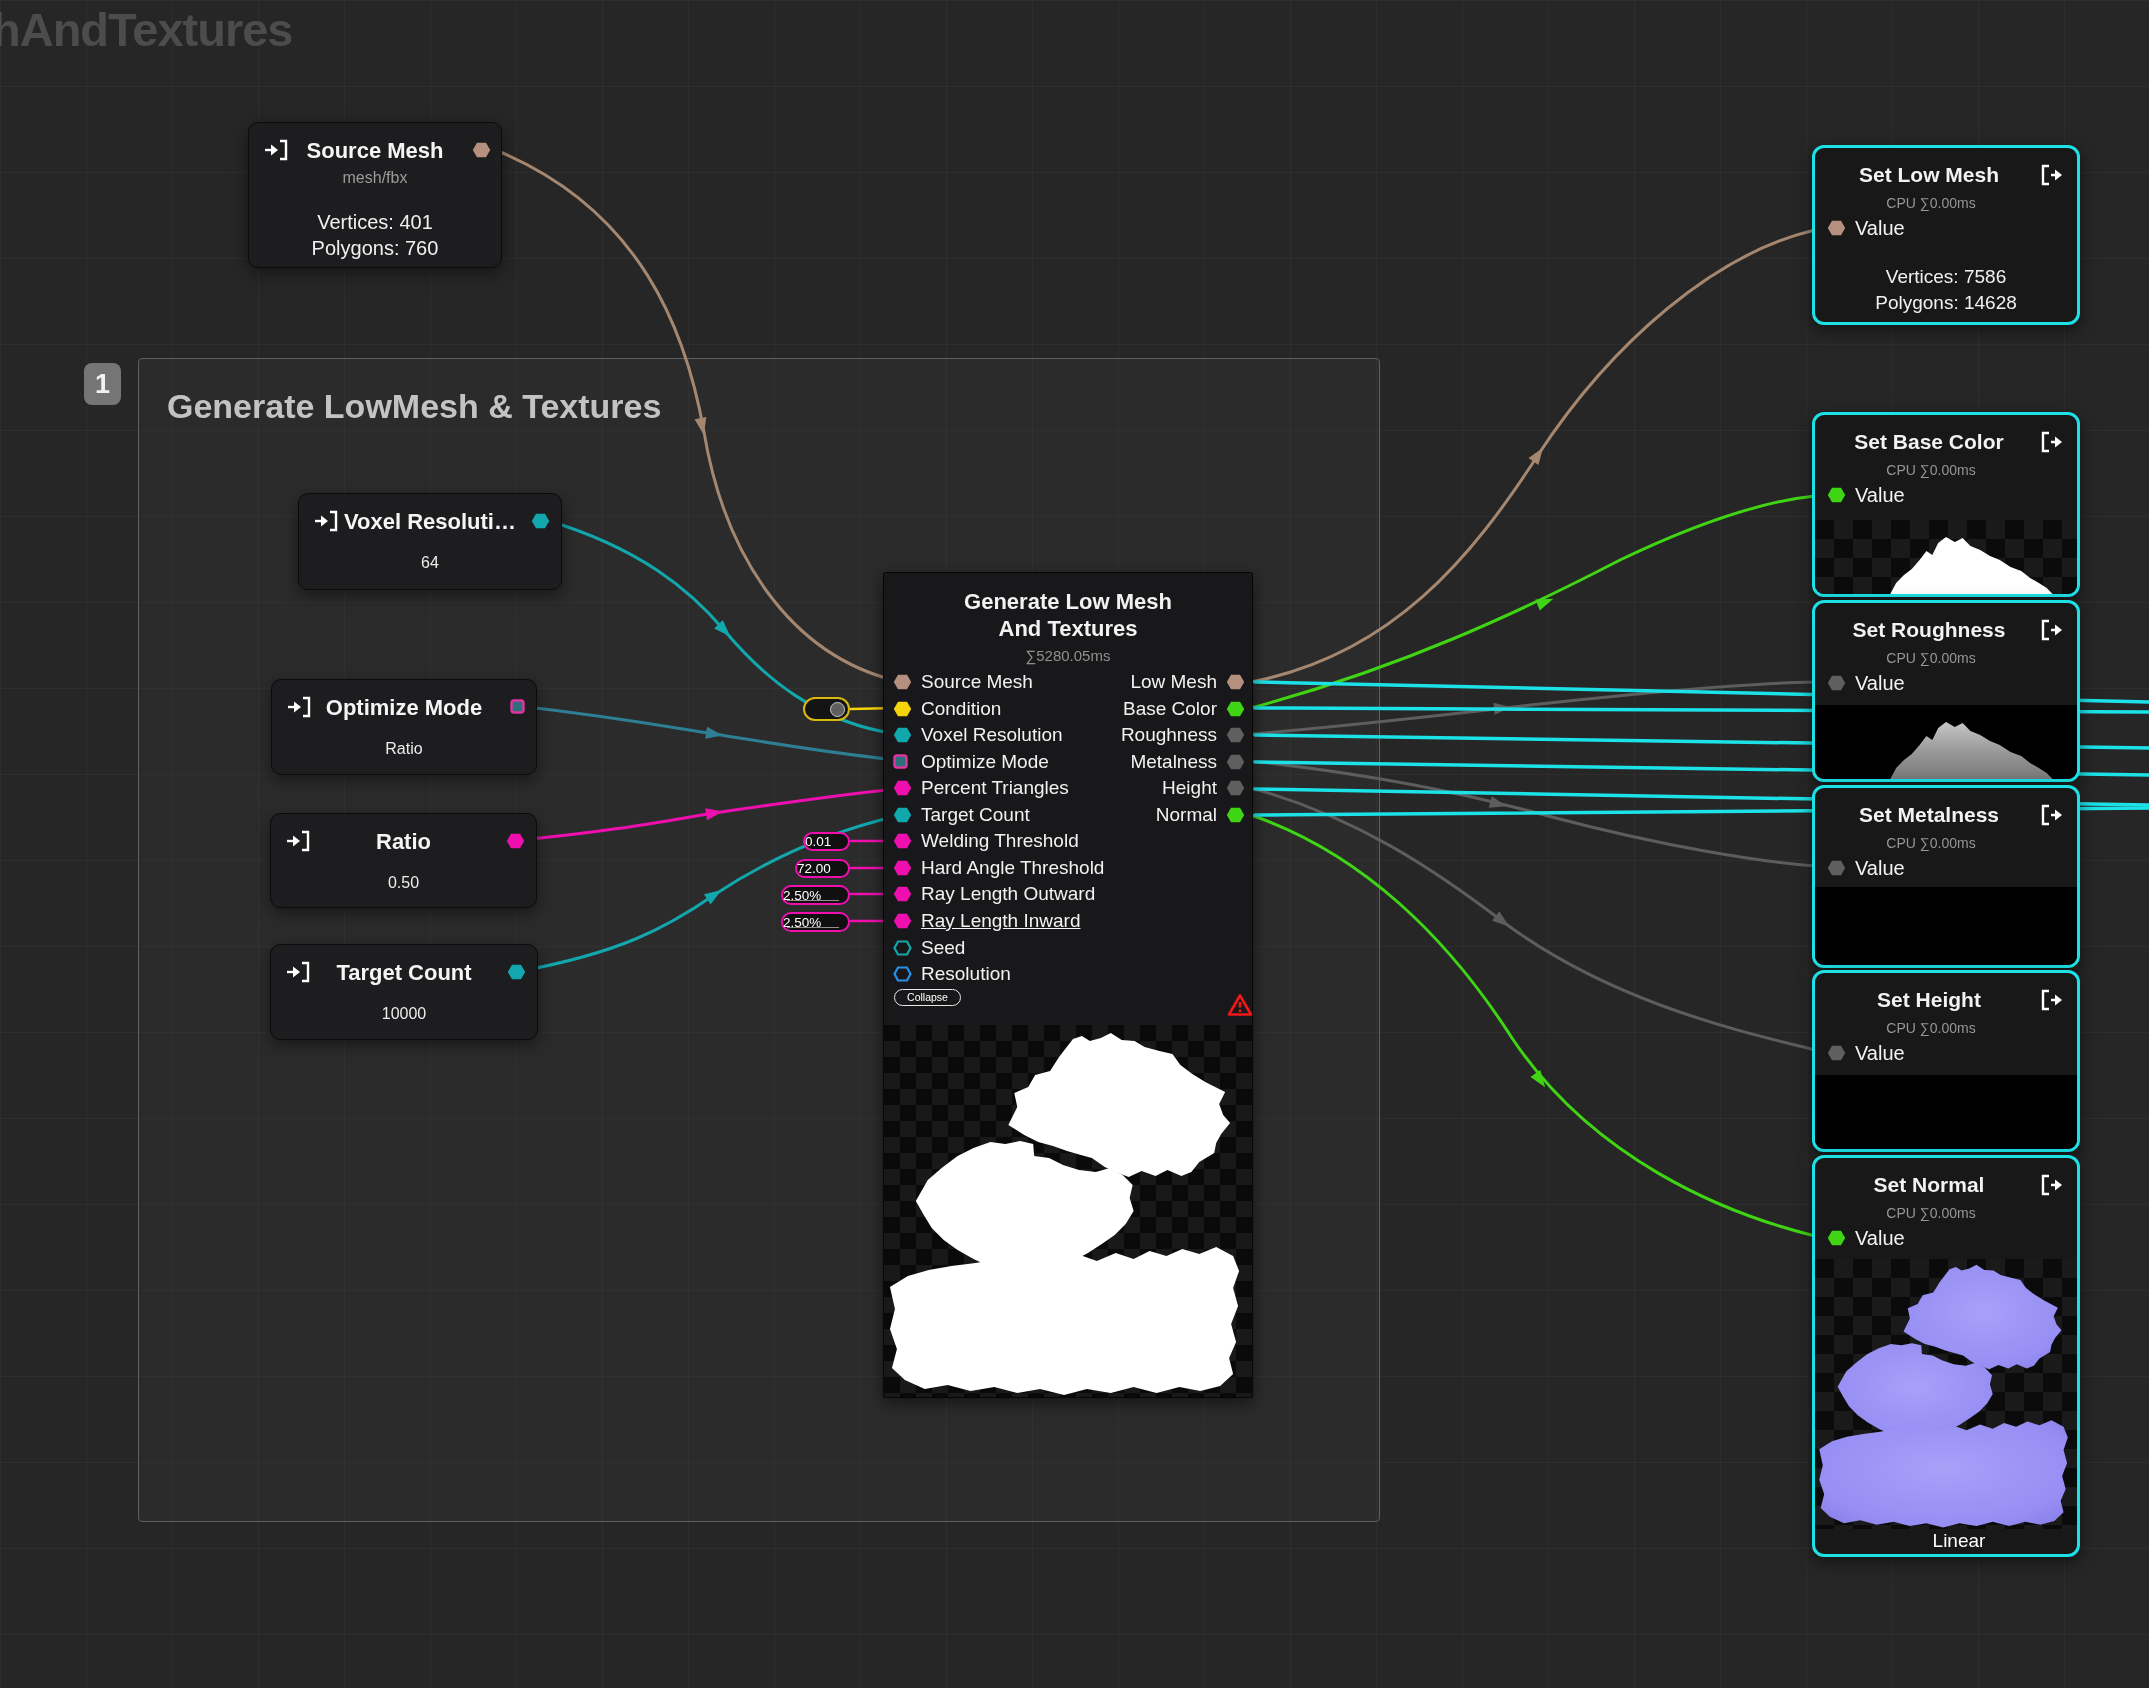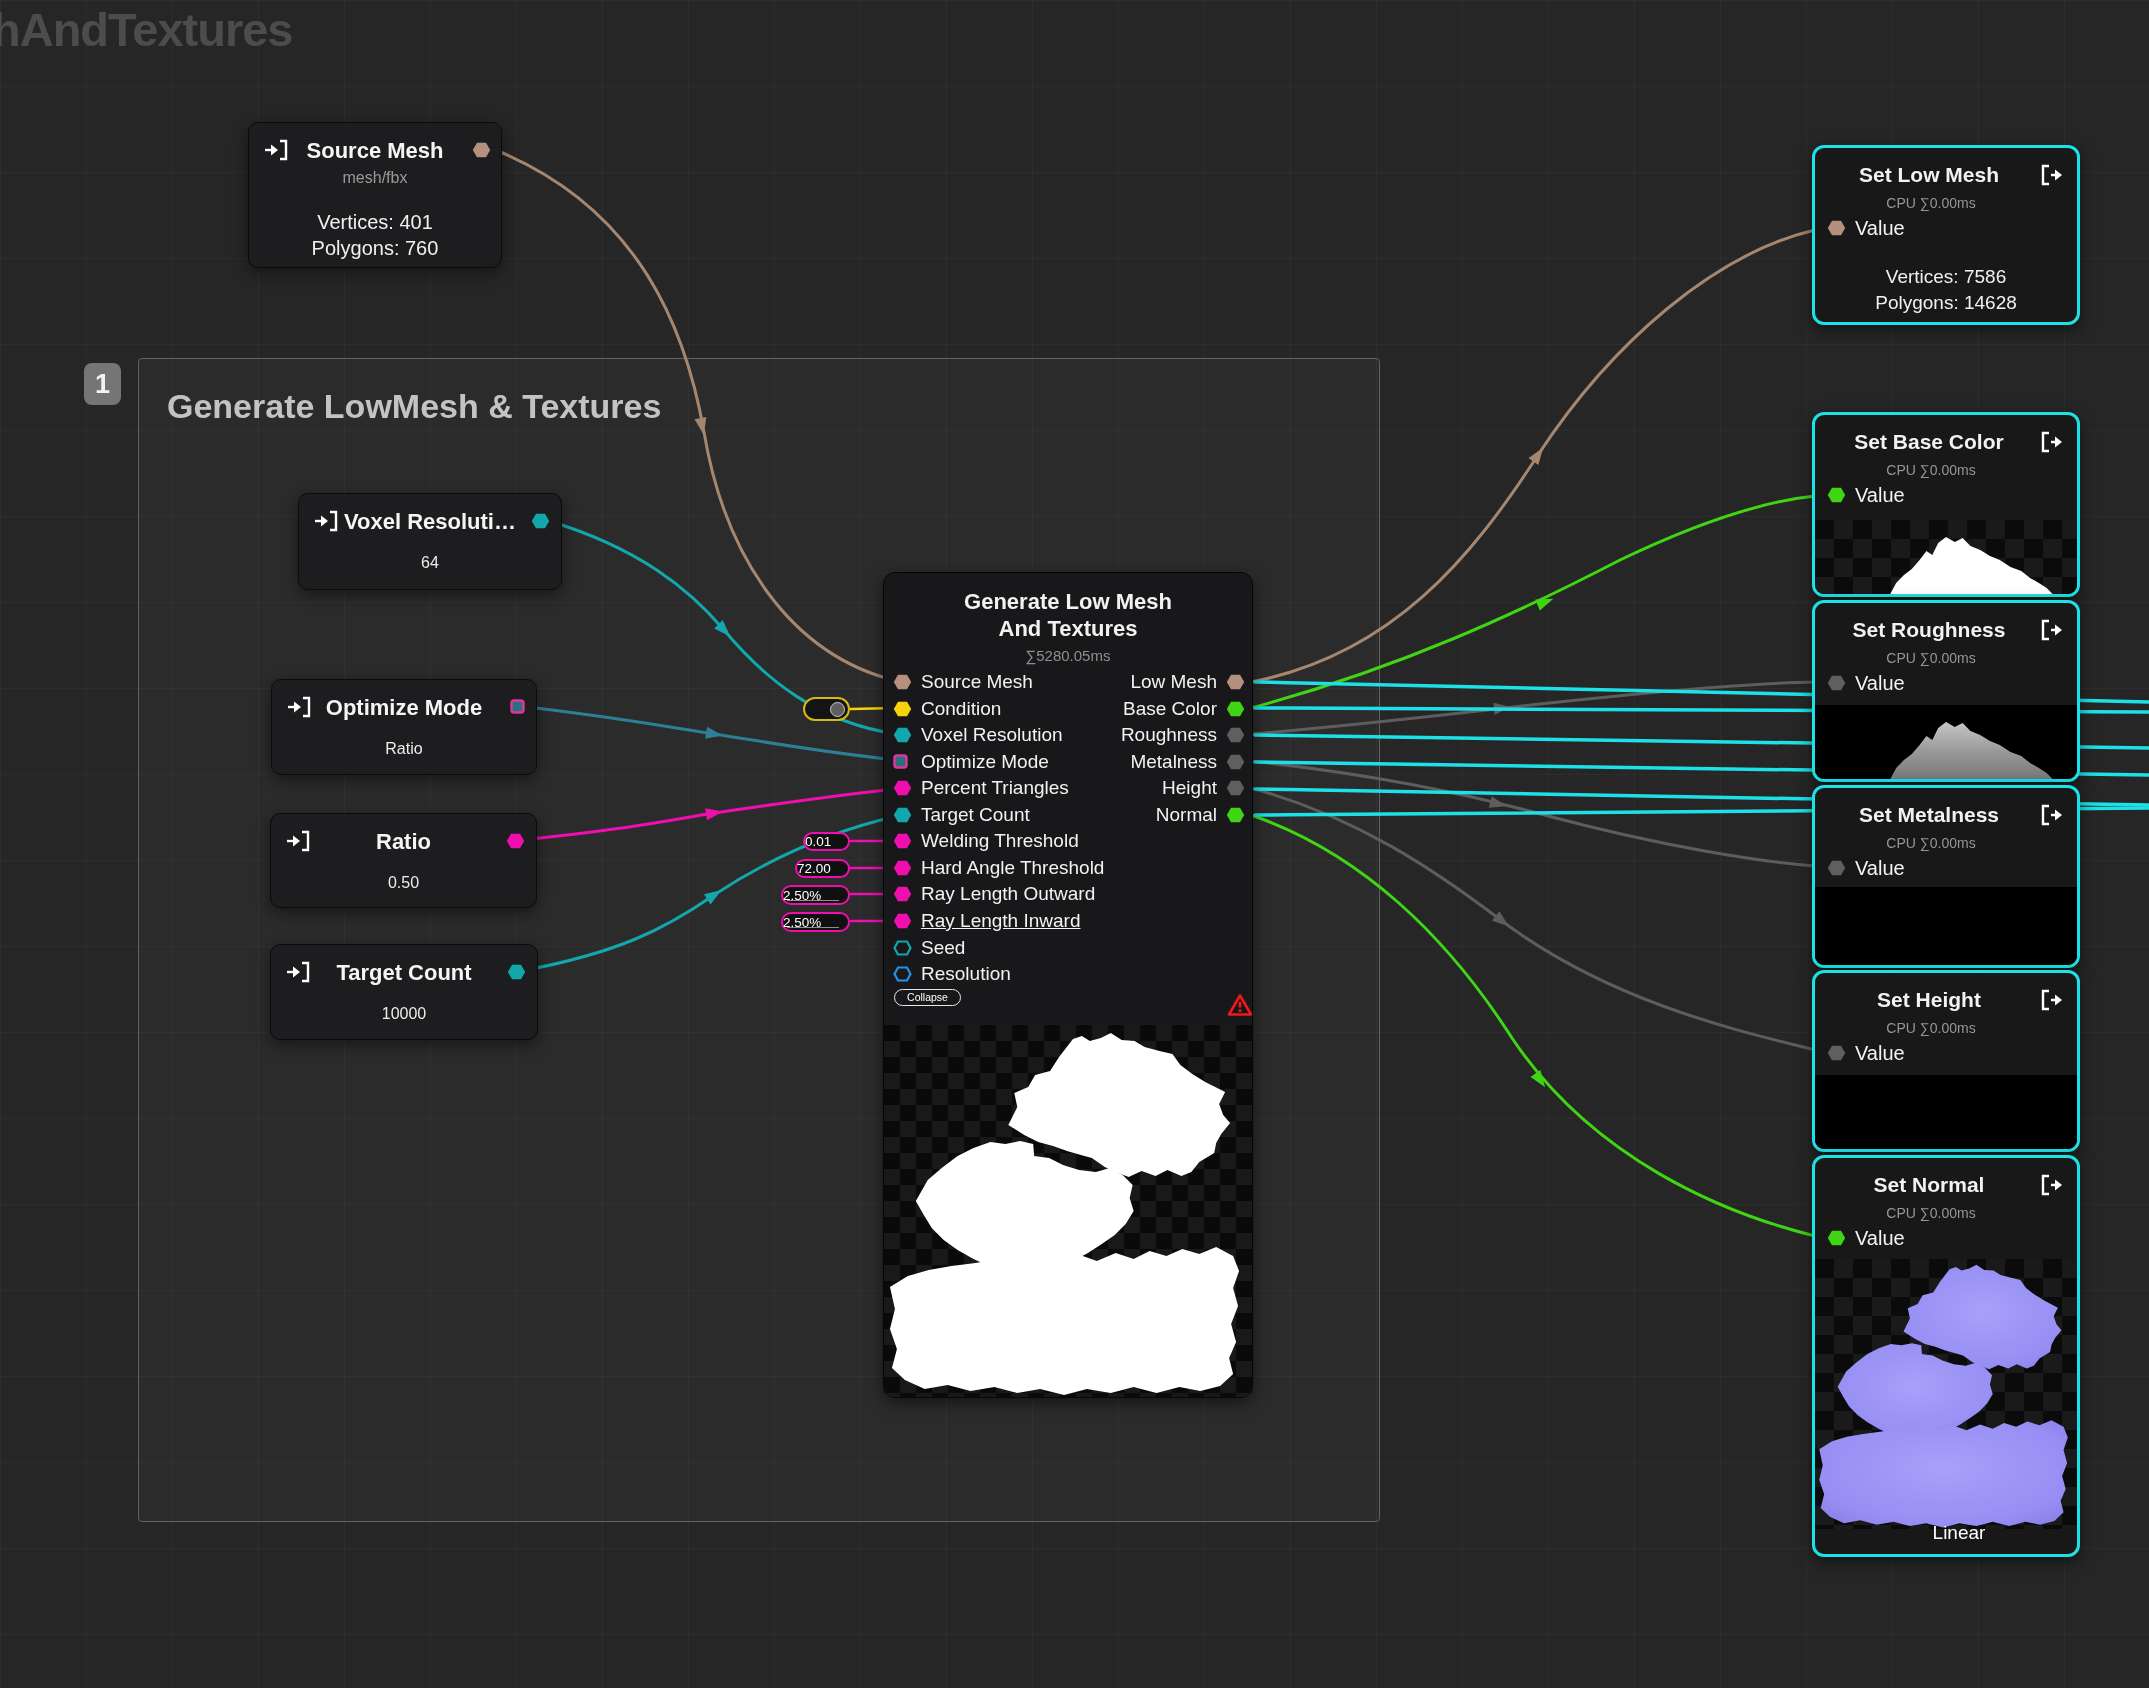--- a/index.html
+++ b/index.html
@@ -20,21 +20,21 @@
     color:#f2f2f2;font-size:27px;font-weight:700;display:flex;align-items:center;justify-content:center;z-index:2;}
   .wires{position:absolute;left:0;top:0;z-index:3;}
   .node{position:absolute;background:#1d1d1f;border:1.5px solid #0b0b0b;border-radius:10px;z-index:5;
     box-shadow:0 5px 16px rgba(0,0,0,.45);color:#f2f2f2;}
   .hdr-title{position:absolute;left:0;right:0;text-align:center;font-size:22px;font-weight:700;color:#f5f5f5;white-space:nowrap;}
   .node-sub{position:absolute;left:0;right:0;text-align:center;font-size:16px;color:#9a9a9a;}
   .node-stat{position:absolute;left:0;right:0;text-align:center;font-size:20px;color:#f0f0f0;}
   .in-icon{position:absolute;left:14px;}
   .port{position:absolute;}
   .central{position:absolute;left:883px;top:572px;width:370px;height:826px;background:#18181a;border:1px solid #060606;
-    border-radius:12px;z-index:5;box-shadow:0 5px 16px rgba(0,0,0,.5);color:#f2f2f2;}
+    border-radius:2px;z-index:5;box-shadow:0 5px 16px rgba(0,0,0,.5);color:#f2f2f2;}
   .central .title1{position:absolute;top:16px;left:0;right:0;text-align:center;font-size:22px;font-weight:700;}
   .central .title2{position:absolute;top:43px;left:0;right:0;text-align:center;font-size:22px;font-weight:700;}
   .central .time{position:absolute;top:74px;left:0;right:0;text-align:center;font-size:15px;color:#8f8f8f;}
   .prow{position:absolute;height:22px;line-height:22px;font-size:19px;color:#f2f2f2;white-space:nowrap;}
   .collapse-btn{position:absolute;left:10px;top:416px;width:67px;height:17px;border:1.5px solid #e8e8e8;border-radius:9px;
     color:#fff;font-size:10.5px;text-align:center;line-height:14px;background:transparent;}
   .preview{position:absolute;left:0;bottom:0;width:368px;height:372px;border-radius:0 0 7px 7px;overflow:hidden;}
   .checker16{background:repeating-conic-gradient(#191919 0% 25%, #0a0a0a 0% 50%) 0 0/32px 32px;}
   .checker18{background:repeating-conic-gradient(#1a1a1a 0% 25%, #0b0b0b 0% 50%) 0 0/38px 38px;}
   .setter{position:absolute;left:1812px;width:268px;background:#181818;border:3px solid #1CE1E6;border-radius:12px;
@@ -542,17 +542,17 @@
         <div class="s-value">Value</div>
         <div class="s-preview" style="top:101px;height:270px;">
           <div class="checker18" style="width:100%;height:100%;">
             <svg width="262" height="270" viewBox="0 0 370 372" preserveAspectRatio="none">
               <use href="#blobA" fill="url(#nmg)"></use>
               <use href="#blobB" fill="url(#nmg)"></use>
               <use href="#blobC" fill="url(#nmg)"></use>
             </svg>
           </div>
         </div>
-        <div class="s-footer" style="top:364px;margin-left:26px;">Linear</div>
+        <div class="s-footer" style="top:372px;margin-left:26px;">Linear</div>
       </div>
     </div>
 
 </div>
 
 </body></html>

